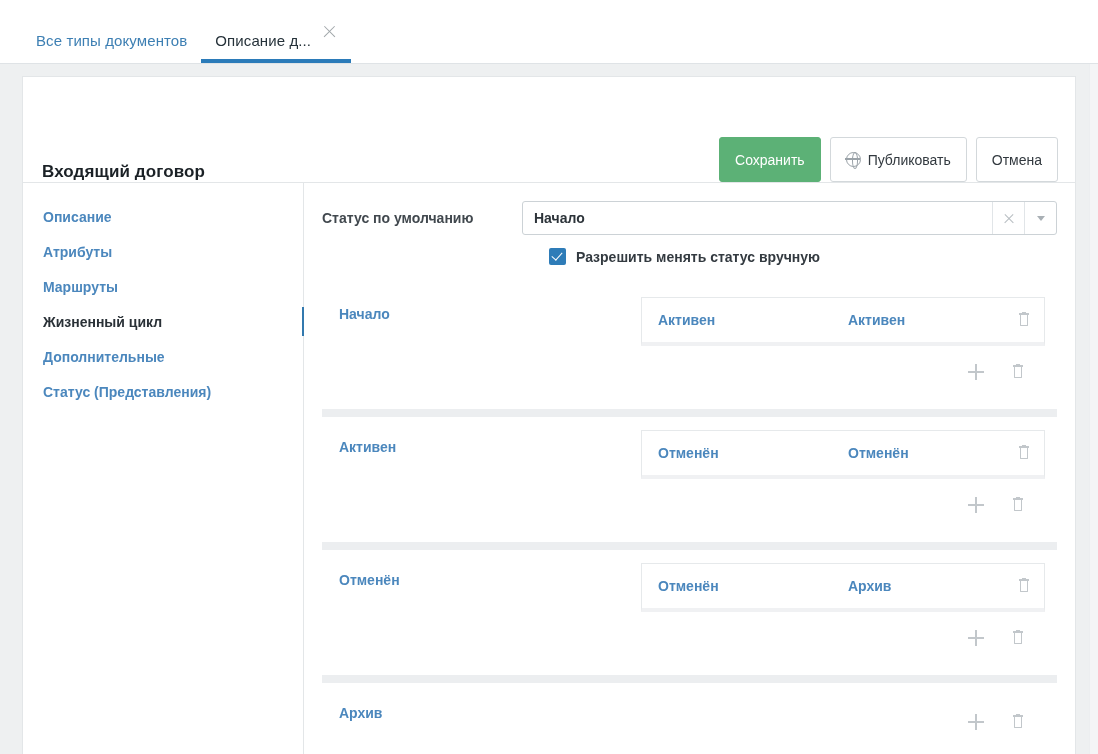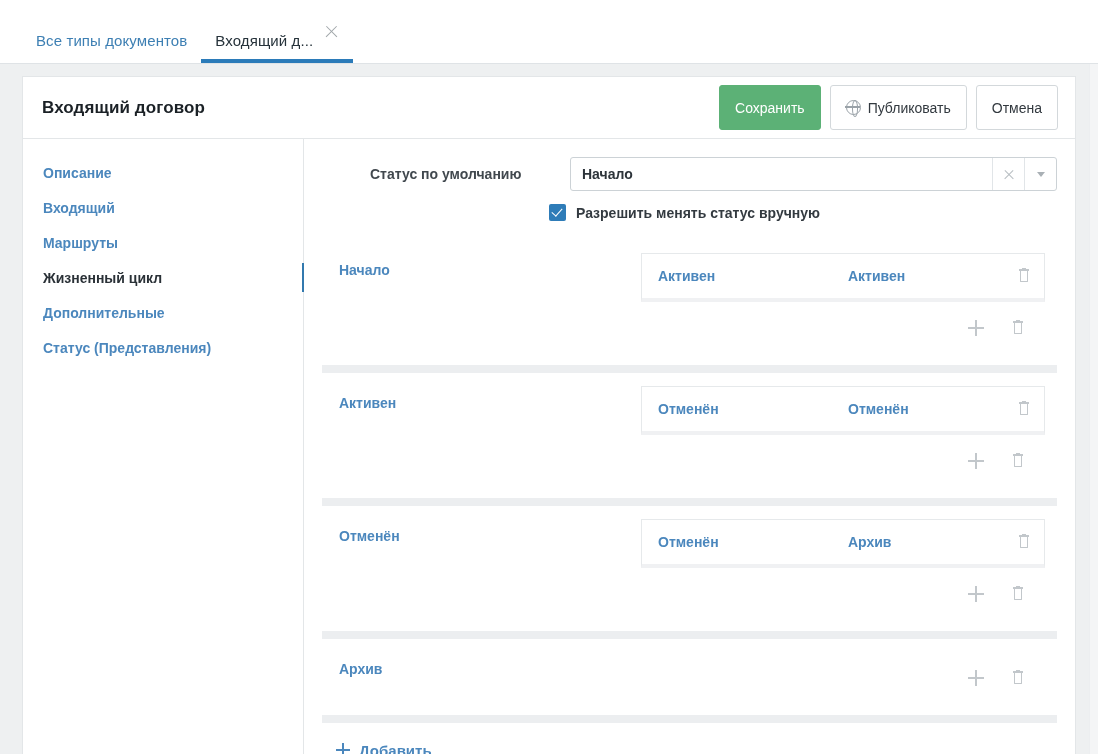--- a/index.html
+++ b/index.html
@@ -83,23 +83,24 @@
     display: flex;
     flex-direction: column;
     position: relative;
   }
 
   
   .panel-head {
     height: 62px;
     flex: none;
     display: flex;
-    align-items: center;
+    align-items: flex-end;
     padding: 0 17px 0 19px;
     border-bottom: 1px solid #e3e6e8;
+    margin-top: 44px;
   }
   .panel-title {
     font-size: 17px;
     font-weight: bold;
     color: #1b2126;
     letter-spacing: .1px;
   }
   .head-actions {
     margin-left: auto;
     display: flex;
@@ -201,21 +202,20 @@
   .field-row {
     display: flex;
     align-items: center;
     height: 34px;
   }
   .field-label {
     font-size: 14px;
     color: #41484e;
     width: 200px;
     flex: none;
-    margin-left: 48px;
   }
   .select {
     flex: 1;
     height: 34px;
     border: 1px solid #ccd2d6;
     border-radius: 3px;
     display: flex;
     align-items: stretch;
     background: #fff;
     max-width: 544px;
@@ -400,21 +400,21 @@
   }
 </style>
 </head>
 <body>
 
 <div class="tabbar">
   <div class="tab">
     <span class="tab-label">Все типы документов</span>
   </div>
   <div class="tab active">
-    <span class="tab-label">Входящий д...</span>
+    <span class="tab-label">Описание д...</span>
     <span class="tab-close"></span>
   </div>
 </div>
 
 <div class="page">
   <div class="panel">
 
     <div class="panel-head">
       <div class="panel-title">Входящий договор</div>
       <div class="head-actions">
@@ -431,21 +431,21 @@
       </div>
     </div>
 
     <div class="panel-body">
 
       <div class="side">
         <div class="side-item">
           <span>Описание</span>
         </div>
         <div class="side-item">
-          <span>Входящий</span>
+          <span>Атрибуты</span>
         </div>
         <div class="side-item">
           <span>Маршруты</span>
         </div>
         <div class="side-item active">
           <span>Жизненный цикл</span>
         </div>
         <div class="side-item">
           <span>Дополнительные</span>
         </div>

